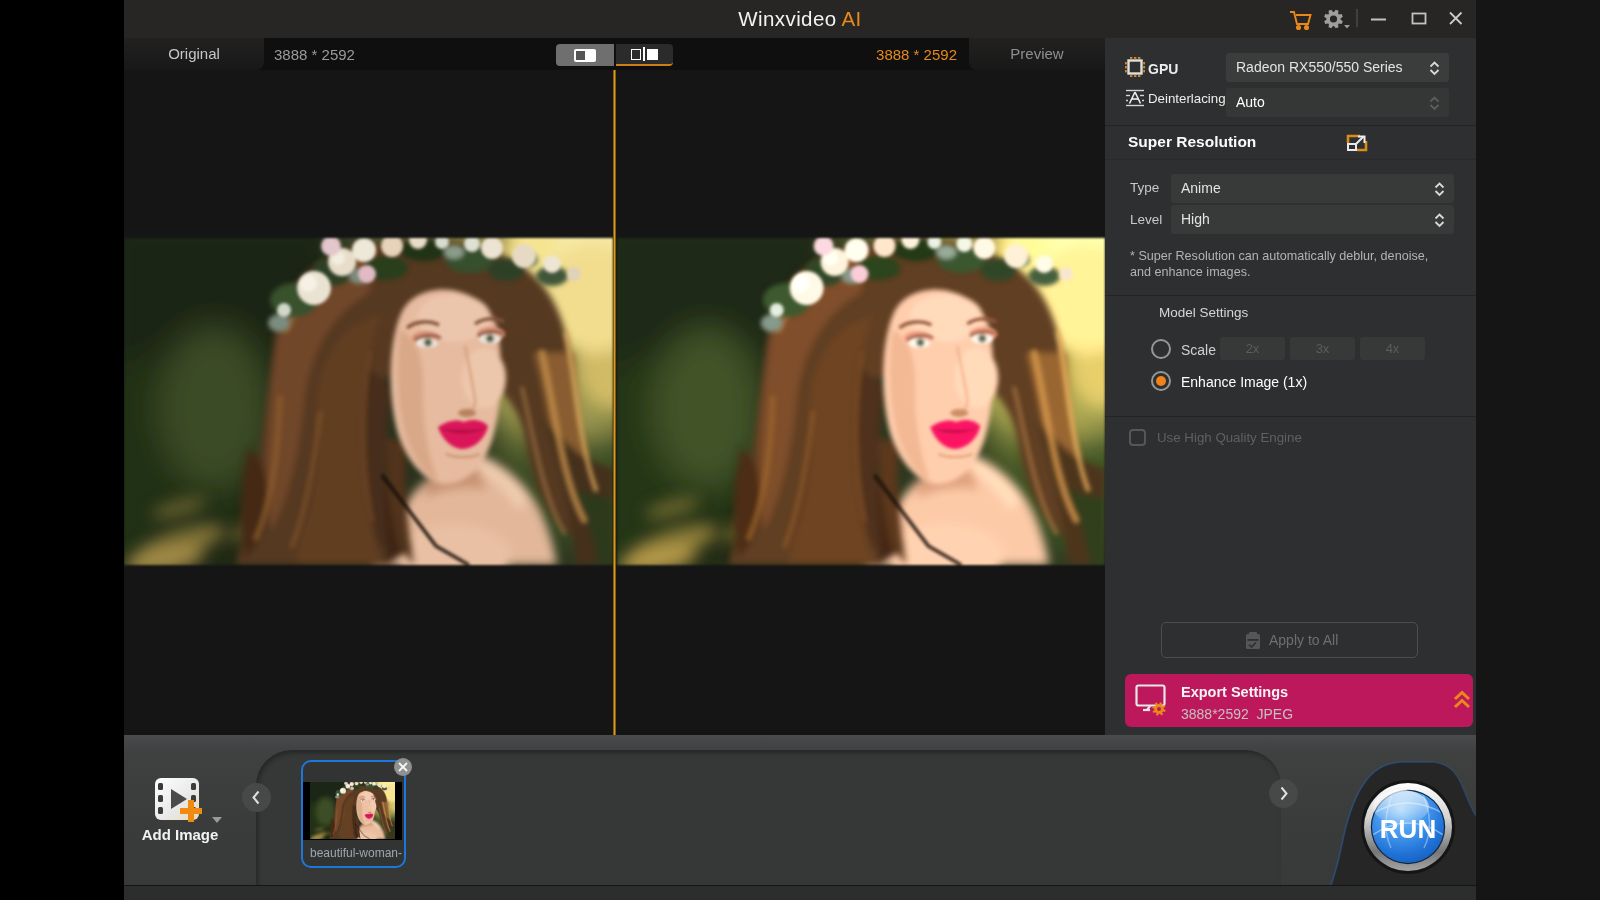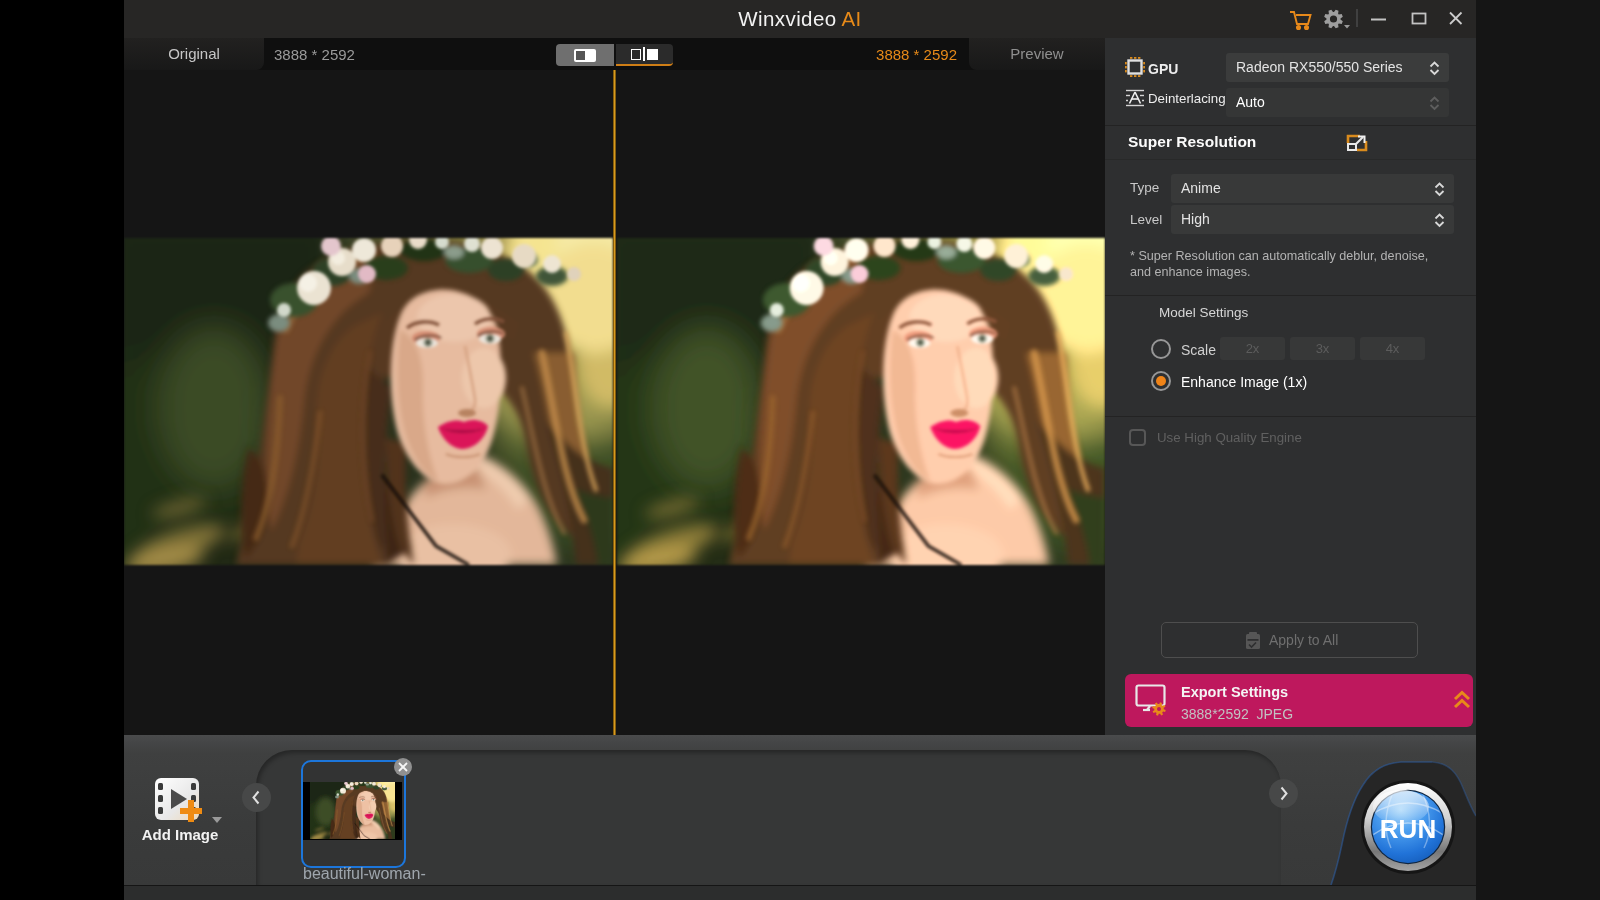--- a/index.html
+++ b/index.html
@@ -59,22 +59,22 @@
 
   .navcirc { position:absolute; width:29px; height:29px; border-radius:50%; background:#474848;
     color:#dedede; }
   .navcirc svg { position:absolute; left:0; top:0; }
 
   
   #thumb { position:absolute; left:177px; top:760px; width:105px; height:108px;
     border:2.5px solid #1c76db; border-radius:10px; background:#323333; }
   #thumb .imgbox { position:absolute; left:0px; top:20px; width:99px; height:58px; background:#000; overflow:hidden; }
   #thumb .imgbox svg { position:absolute; left:7px; top:0; filter:blur(0.4px); }
-  #thumb .lbl { position:absolute; left:0px; top:84px; width:99px; font-size:16px; color:#9fa6ad;
-    text-align:left; white-space:nowrap;margin-top:19px; }
+  #thumb .lbl { position:absolute; left:0px; top:84px; width:99px; font-size:12px; color:#9fa6ad;
+    text-align:right; white-space:nowrap; }
   #thumb .xbtn { position:absolute; left:91px; top:-4px; width:18px; height:18px; border-radius:50%;
     background:#909090; }
   #thumb .xbtn svg { position:absolute; left:4px; top:4px; }
 
   #addlbl { position:absolute; left:6px; top:826px; width:100px; text-align:center;
     font-size:15px; font-weight:bold; color:#f2f2f2; }
 
   .notetx { position:absolute; left:25px; top:210px; width:320px; font-size:12.6px; line-height:16px;
     color:#b3b3b3; }
 </style>

